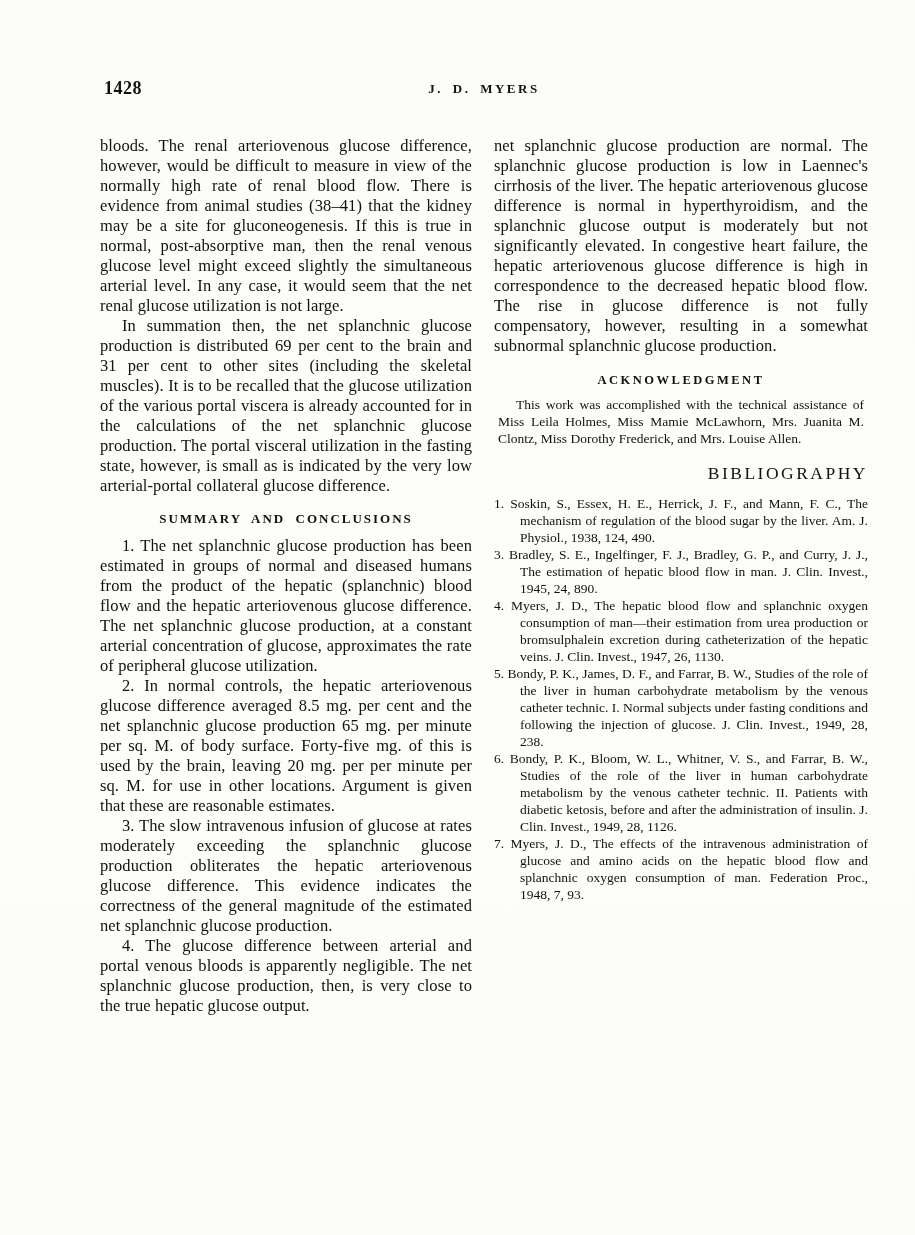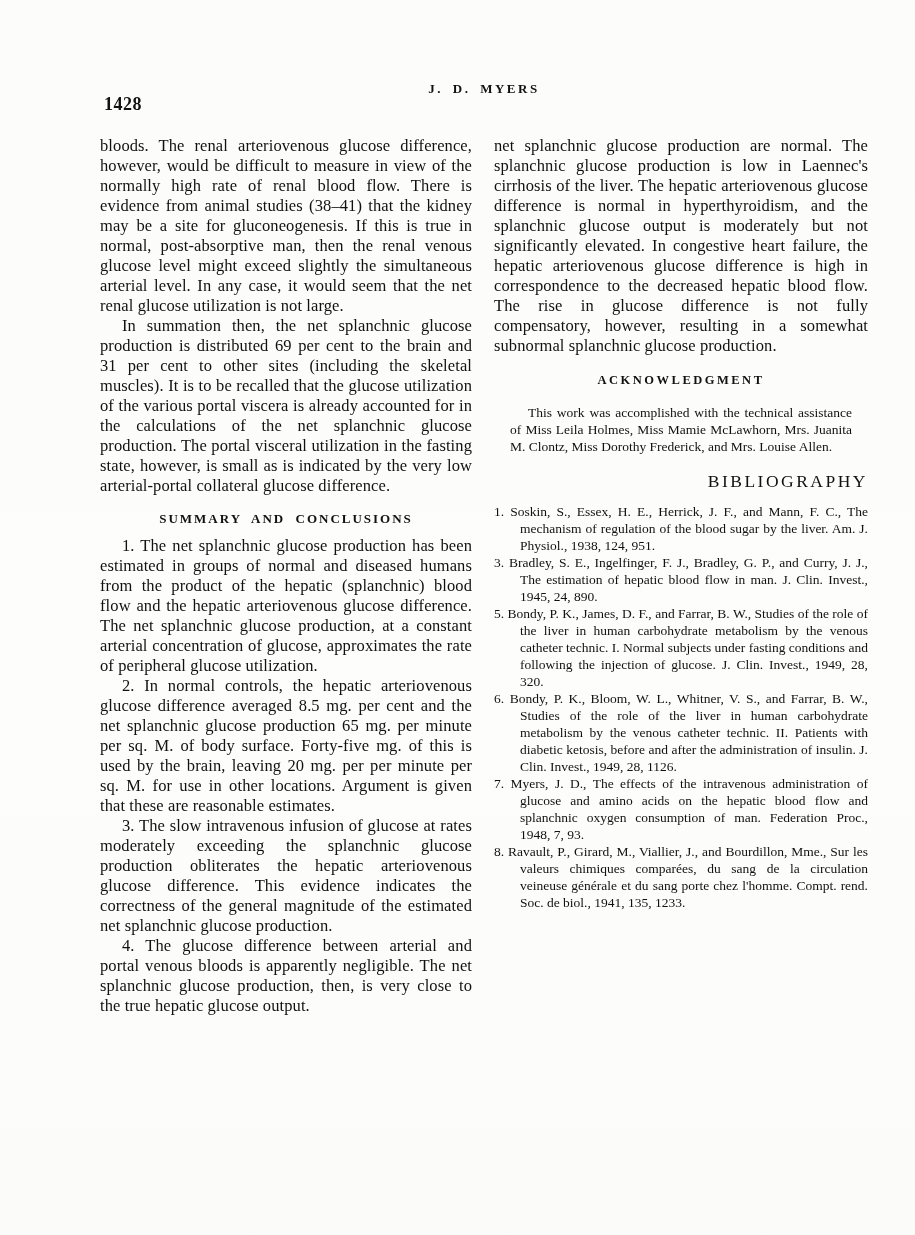--- a/index.html
+++ b/index.html
@@ -14,21 +14,21 @@
     padding: 78px 47px 0 100px;
     overflow: hidden;
   }
   .page-header {
     position: relative;
     height: 22px;
     margin-bottom: 18px;
   }
   .page-number {
     position: absolute;
-    left: 4px; top: 16px;
+    left: 4px; top: 0;
     font-size: 18px;
     font-weight: 700;
     letter-spacing: 0.5px;
   }
   .running-head {
     position: absolute;
     left: 0; right: 0; top: 3px;
     text-align: center;
     font-size: 13px;
     font-weight: 700;
@@ -65,21 +65,21 @@
     letter-spacing: 2.5px;
   }
   .bib-heading {
     margin: 16px 0 11px 0;
     text-align: right;
     font-size: 17.5px;
     font-weight: 400;
     letter-spacing: 2.5px;
   }
   p.small-text {
-    margin: 16px;
+    margin: 4px;
     font-size: 13.5px;
     line-height: 17px;
     text-align: justify;
     text-indent: 18px;
   }
   .ref-list { margin: 0; padding: 0; list-style: none; }
   .ref-item {
     font-size: 13.5px;
     line-height: 17px;
     text-align: justify;
@@ -112,23 +112,23 @@
 
     <div class="col col-right">
       <p class="body-text noindent">net splanchnic glucose production are normal. The splanchnic glucose production is low in Laennec's cirrhosis of the liver. The hepatic arteriovenous glucose difference is normal in hyperthyroidism, and the splanchnic glucose output is moderately but not significantly elevated. In congestive heart failure, the hepatic arteriovenous glucose difference is high in correspondence to the decreased hepatic blood flow. The rise in glucose difference is not fully compensatory, however, resulting in a somewhat subnormal splanchnic glucose production.</p>
 
       <h2 class="ack-heading">ACKNOWLEDGMENT</h2>
       <p class="small-text">This work was accomplished with the technical assistance of Miss Leila Holmes, Miss Mamie McLawhorn, Mrs. Juanita M. Clontz, Miss Dorothy Frederick, and Mrs. Louise Allen.</p>
 
       <h2 class="bib-heading">BIBLIOGRAPHY</h2>
 
       <ol class="ref-list">
-        <li class="ref-item"><span class="ref-num">1.</span> <span>Soskin, S., Essex, H. E., Herrick, J. F., and Mann, F. C., The mechanism of regulation of the blood sugar by the liver. Am. J. Physiol., 1938, 124, 951.</span></li>
+        <li class="ref-item"><span class="ref-num">1.</span> <span>Soskin, S., Essex, H. E., Herrick, J. F., and Mann, F. C., The mechanism of regulation of the blood sugar by the liver. Am. J. Physiol., 1938, 124, 490.</span></li>
         <li class="ref-item"><span class="ref-num">3.</span> <span>Bradley, S. E., Ingelfinger, F. J., Bradley, G. P., and Curry, J. J., The estimation of hepatic blood flow in man. J. Clin. Invest., 1945, 24, 890.</span></li>
-        <li class="ref-item"><span class="ref-num">5.</span> <span>Bondy, P. K., James, D. F., and Farrar, B. W., Studies of the role of the liver in human carbohydrate metabolism by the venous catheter technic. I. Normal subjects under fasting conditions and following the injection of glucose. J. Clin. Invest., 1949, 28, 320.</span></li>
+        <li class="ref-item"><span class="ref-num">4.</span> <span>Myers, J. D., The hepatic blood flow and splanchnic oxygen consumption of man—their estimation from urea production or bromsulphalein excretion during catheterization of the hepatic veins. J. Clin. Invest., 1947, 26, 1130.</span></li>
+        <li class="ref-item"><span class="ref-num">5.</span> <span>Bondy, P. K., James, D. F., and Farrar, B. W., Studies of the role of the liver in human carbohydrate metabolism by the venous catheter technic. I. Normal subjects under fasting conditions and following the injection of glucose. J. Clin. Invest., 1949, 28, 238.</span></li>
         <li class="ref-item"><span class="ref-num">6.</span> <span>Bondy, P. K., Bloom, W. L., Whitner, V. S., and Farrar, B. W., Studies of the role of the liver in human carbohydrate metabolism by the venous catheter technic. II. Patients with diabetic ketosis, before and after the administration of insulin. J. Clin. Invest., 1949, 28, 1126.</span></li>
         <li class="ref-item"><span class="ref-num">7.</span> <span>Myers, J. D., The effects of the intravenous administration of glucose and amino acids on the hepatic blood flow and splanchnic oxygen consumption of man. Federation Proc., 1948, 7, 93.</span></li>
-        <li class="ref-item"><span class="ref-num">8.</span> <span>Ravault, P., Girard, M., Viallier, J., and Bourdillon, Mme., Sur les valeurs chimiques comparées, du sang de la circulation veineuse générale et du sang porte chez l'homme. Compt. rend. Soc. de biol., 1941, 135, 1233.</span></li>
       </ol>
     </div>
 
   </div>
 </div>
 
 </body></html>

